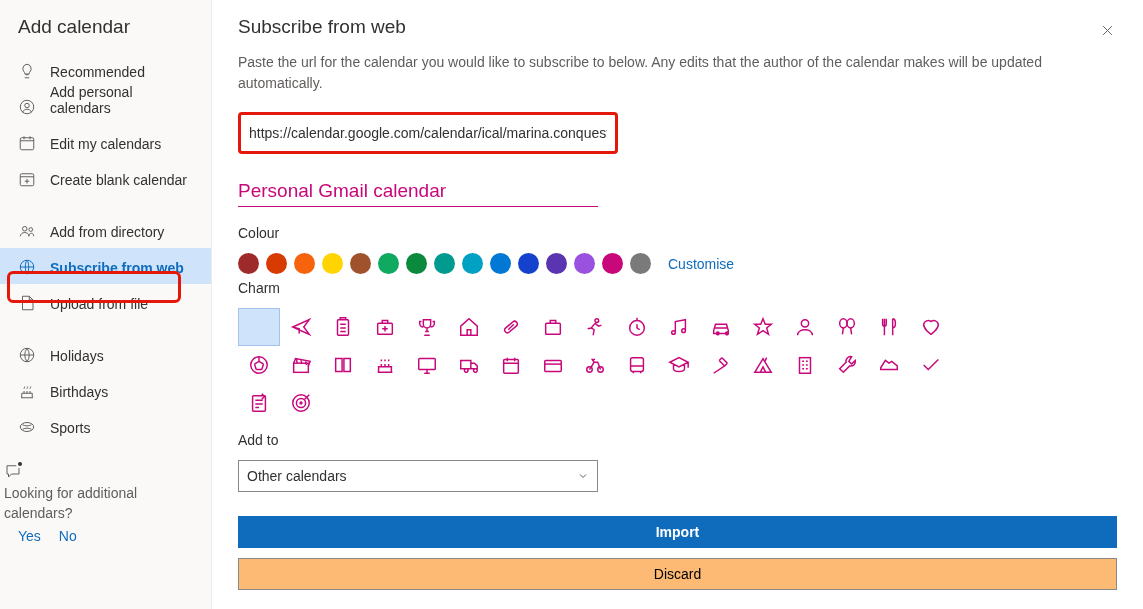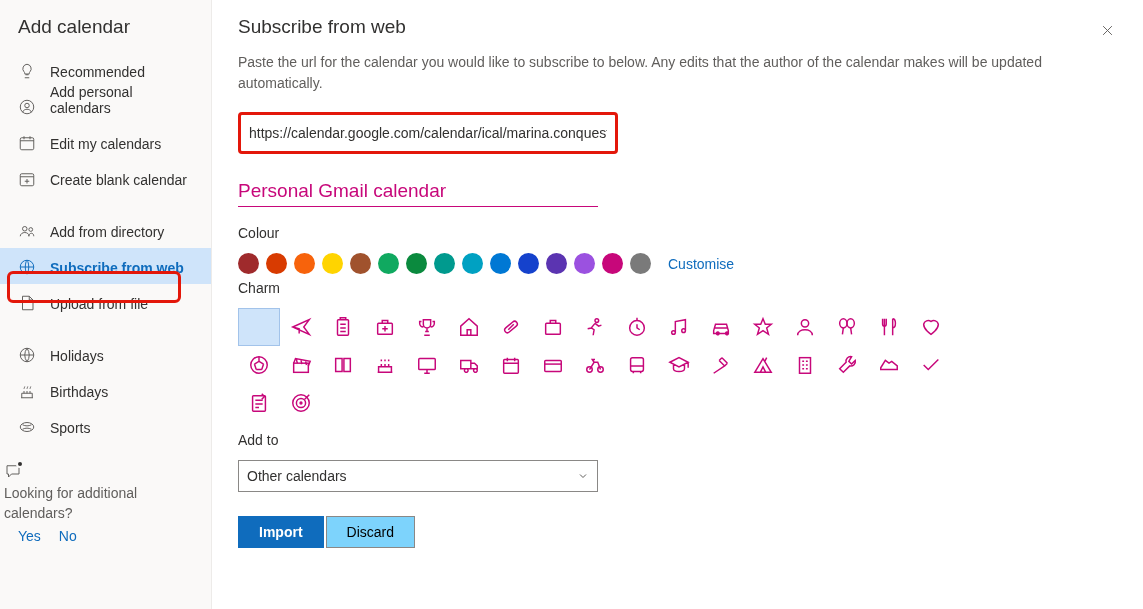--- a/index.html
+++ b/index.html
@@ -126,25 +126,25 @@
   .charm svg { width:22px;height:22px; stroke:#c7077a; fill:none; stroke-width:1.6; }
   .addto-select {
     width:360px; height:32px;
     border:1px solid #8a8886;
     padding:0 8px;
     display:flex;align-items:center;justify-content:space-between;
     cursor:pointer;
     margin-bottom: 24px;
     background:#fff;
   }
-  .btn-row { display:flex; gap:2px; }
+  .btn-row { display:flex; gap:10px;flex-direction:column; }
   .btn {
     height:32px; padding:0 20px;
     border:1px solid #8a8886;
-    background:#7dd3fc;
+    background:#fdba74;
     cursor:pointer;
     font-size:14px;
     font-family:inherit;
   }
   .btn.primary { background:#0f6cbd; border-color:#0f6cbd; color:#fff; font-weight:600;}
 </style>
 </head>
 <body>
 
 <div class="root">

